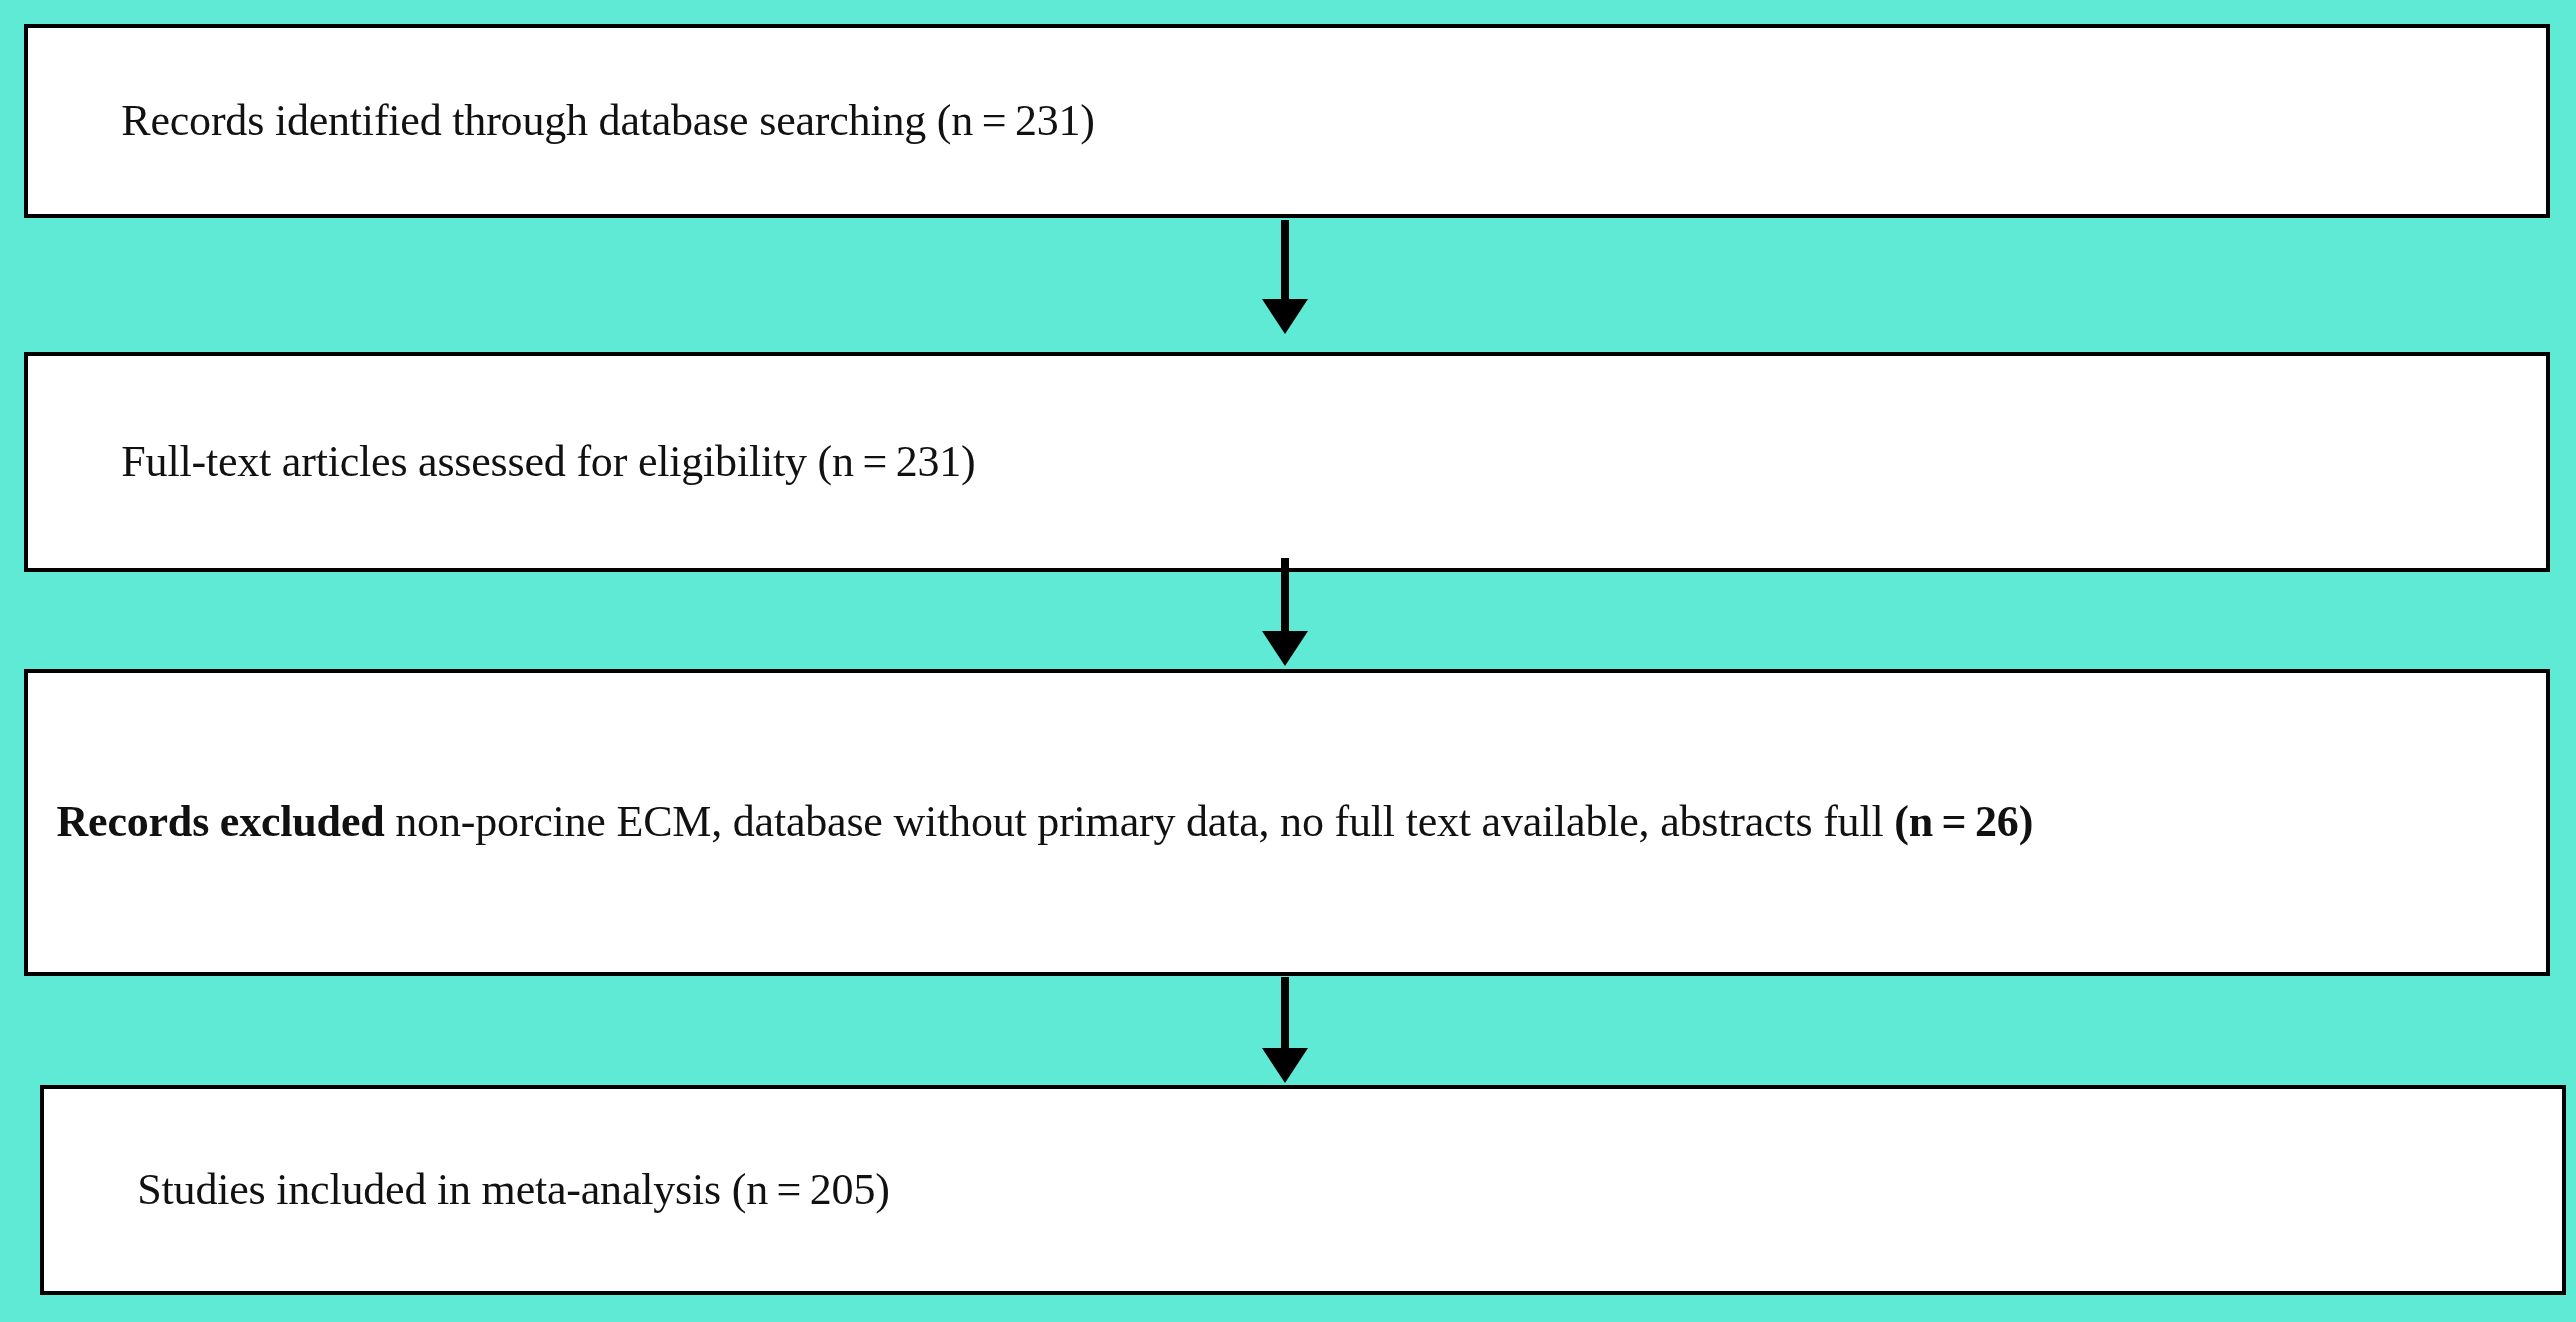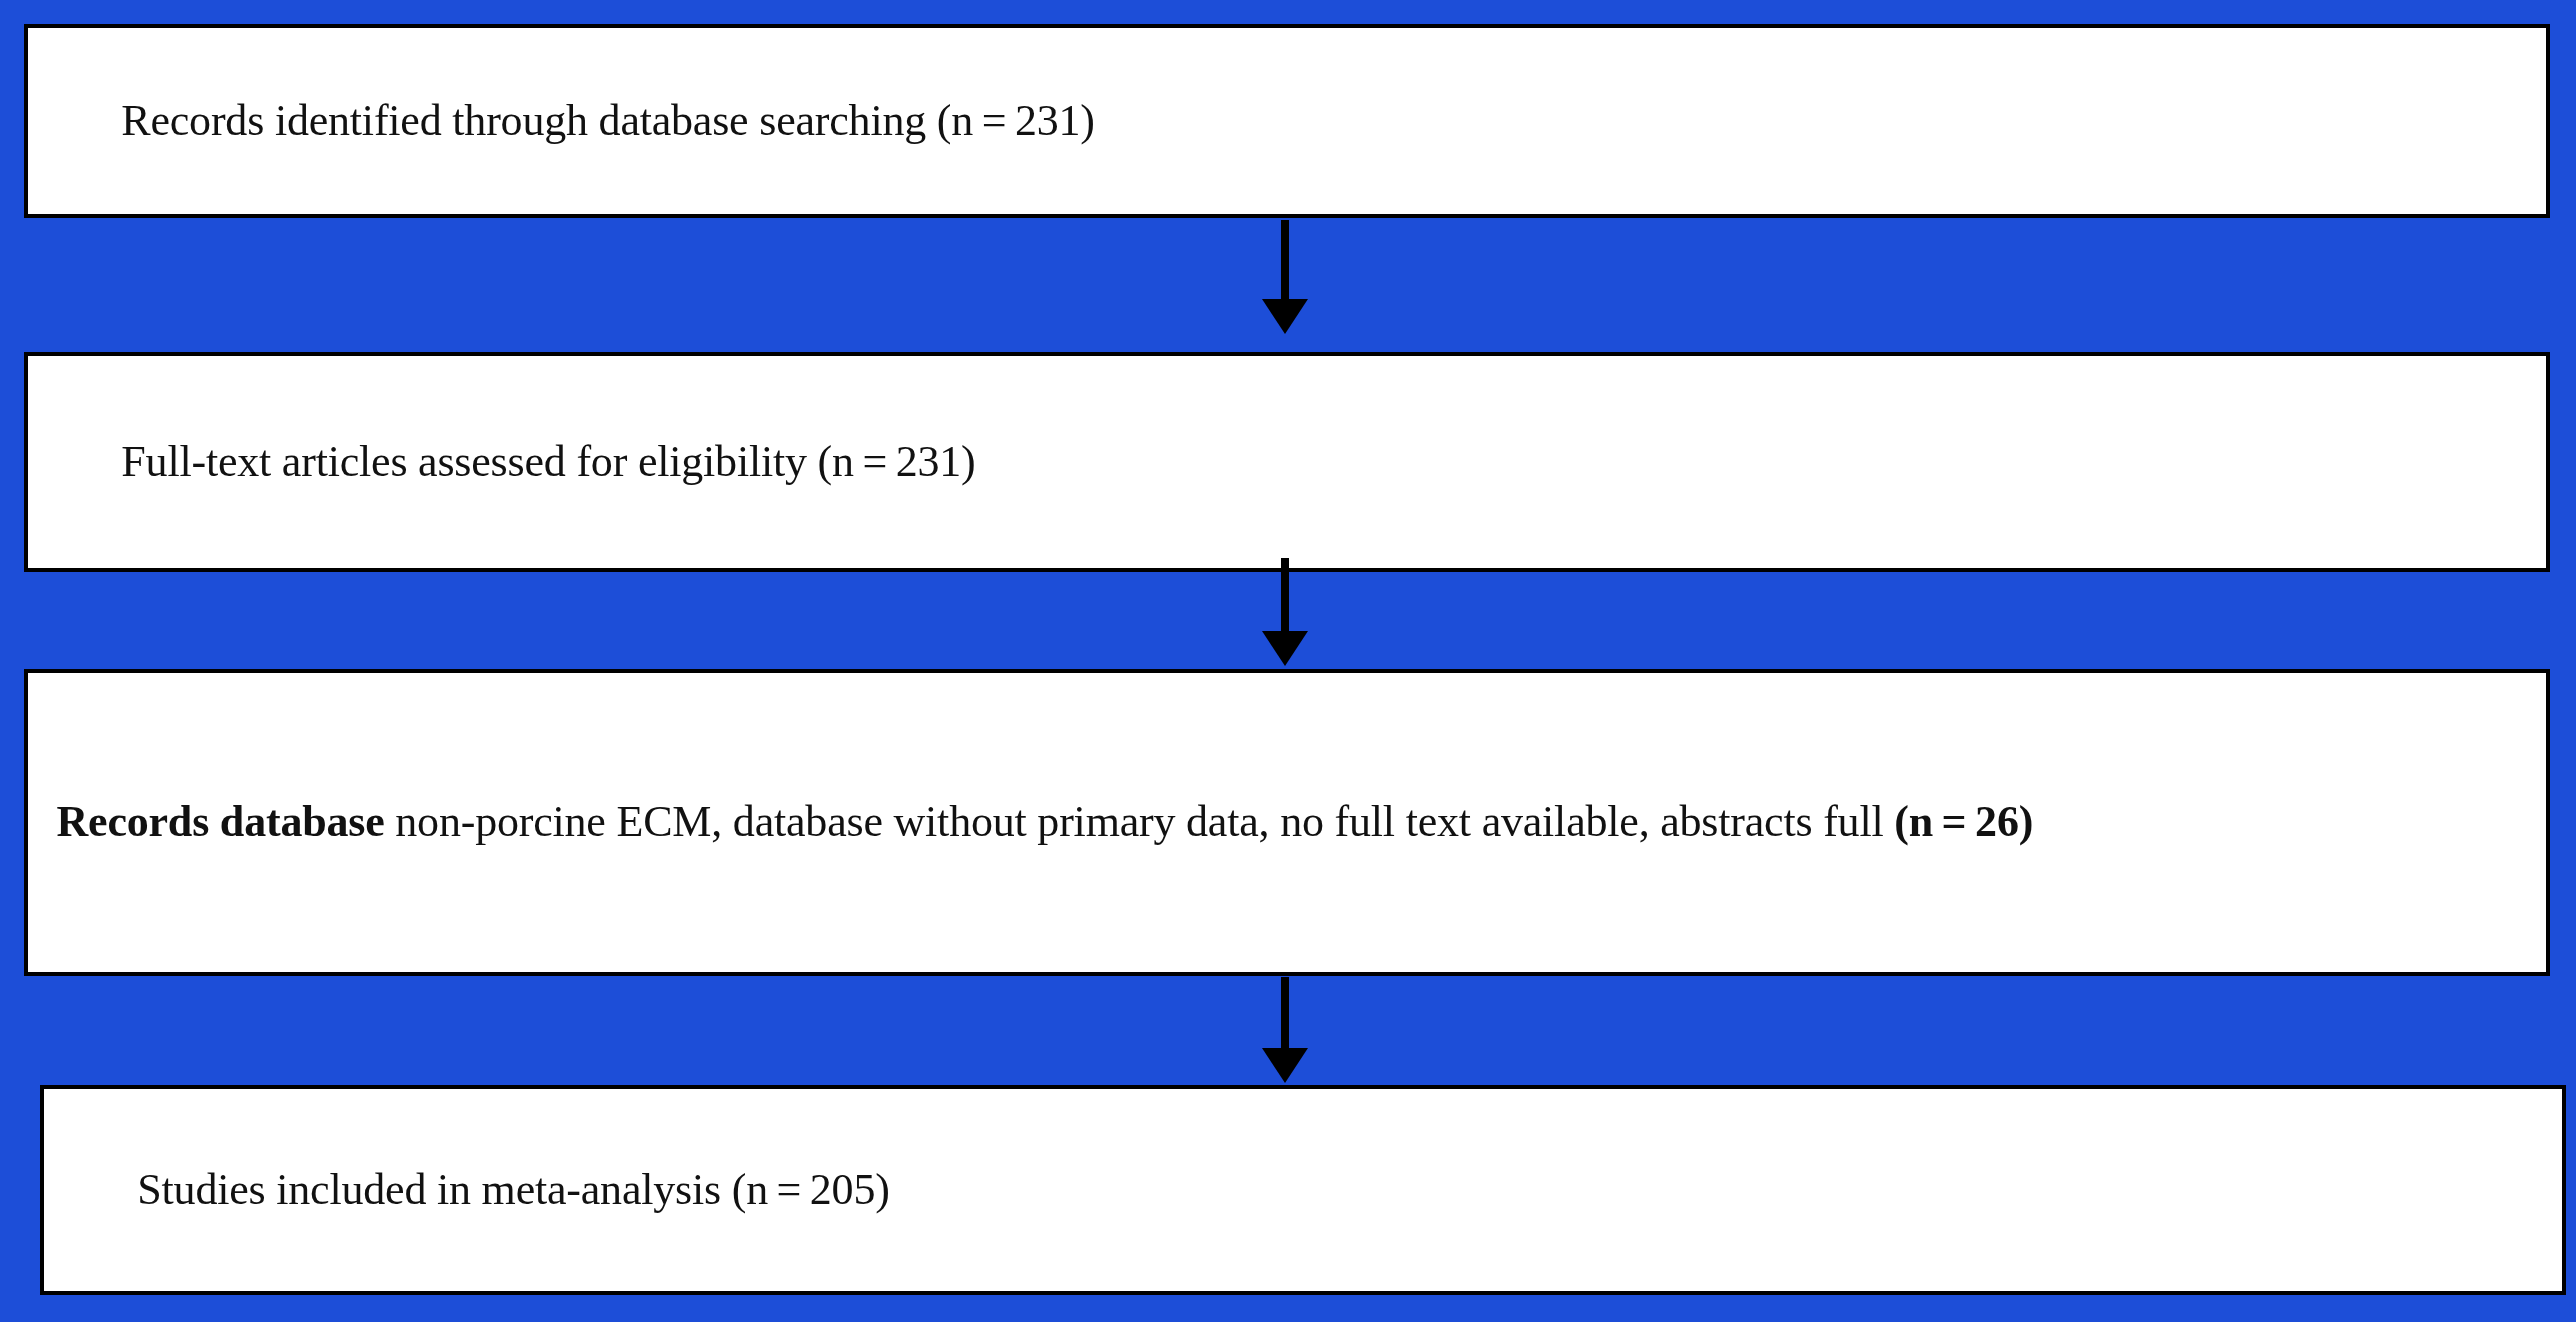--- a/index.html
+++ b/index.html
@@ -10,21 +10,21 @@
   }
   body {
     font-family: "Liberation Serif", "DejaVu Serif", serif;
     color: #000000;
   }
 
   #flow-root {
     position: relative;
     width: 2576px;
     height: 1322px;
-    background: #1d4ed8;
+    background: #5eead4;
     overflow: hidden;
   }
 
   .flow-box {
     position: absolute;
     box-sizing: border-box;
     border: 4.2px solid #000000;
     background: #ffffff;
     display: flex;
     flex-direction: column;
@@ -98,21 +98,21 @@
       <span>Full-text articles assessed for eligibility (n = 231)</span>
     </div>
   </div>
 
   <div class="arrow" id="arrow-2">
     <div class="arrow-shaft"></div>
     <div class="arrow-head"></div>
   </div>
 
   <div class="flow-box" id="box-excluded">
-    <div class="box-text"><span class="strong">Records database</span><span> non-porcine ECM, database without primary data, no full</span> <span>text available, abstracts full </span><span class="strong">(n = 26)</span></div>
+    <div class="box-text"><span class="strong">Records excluded</span><span> non-porcine ECM, database without primary data, no full</span> <span>text available, abstracts full </span><span class="strong">(n = 26)</span></div>
   </div>
 
   <div class="arrow" id="arrow-3">
     <div class="arrow-shaft"></div>
     <div class="arrow-head"></div>
   </div>
 
   <div class="flow-box" id="box-included">
     <div class="box-text">
       <span>Studies included in meta-analysis (n = 205)</span>

